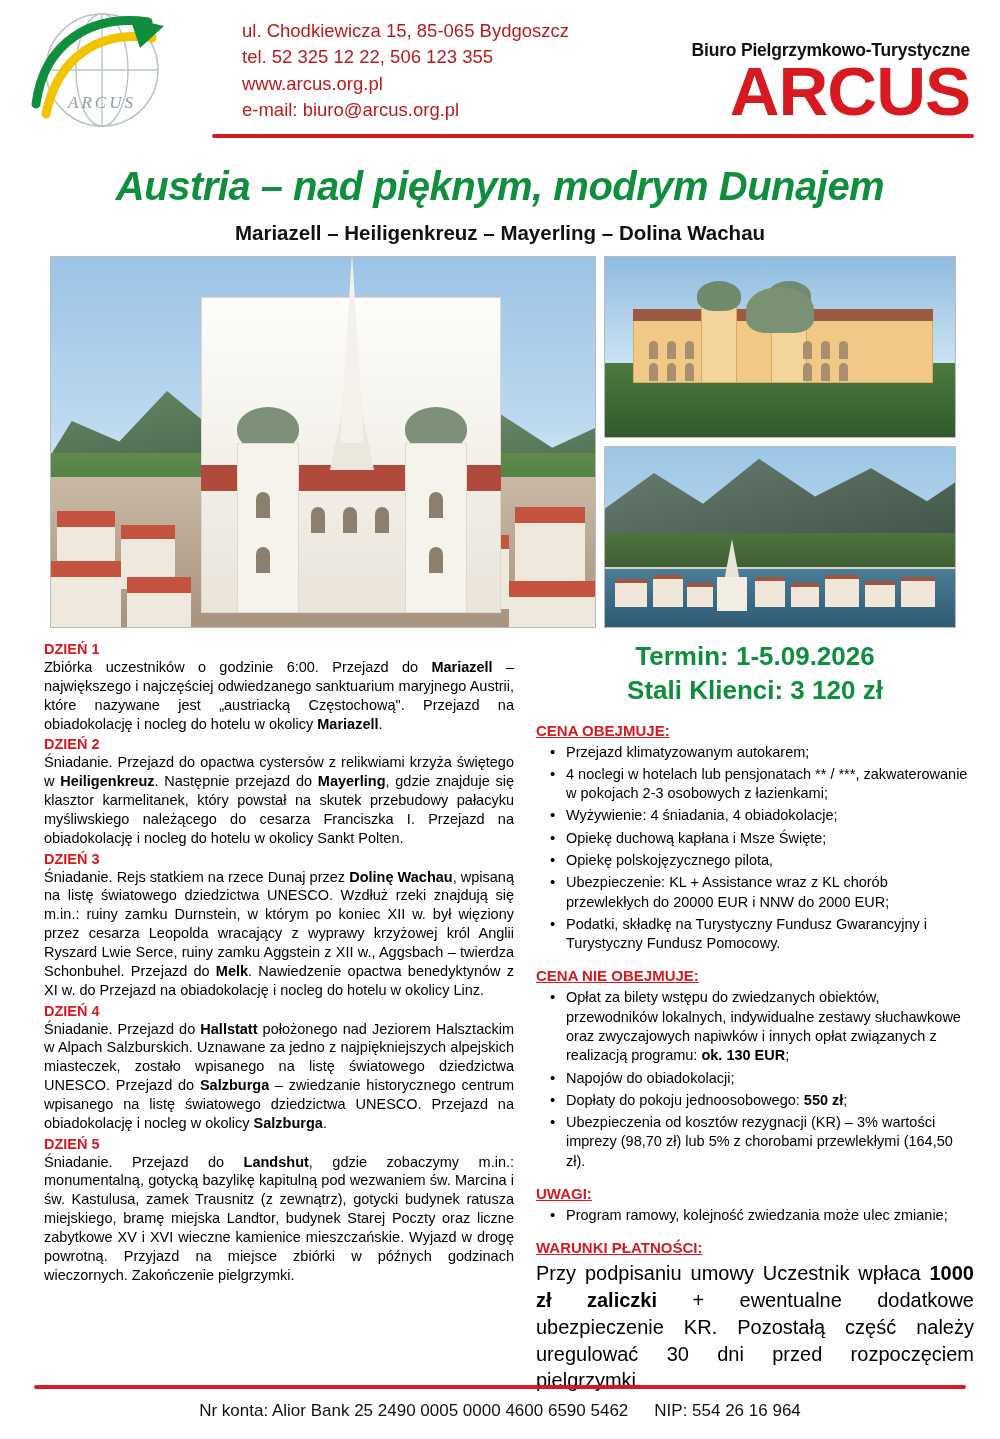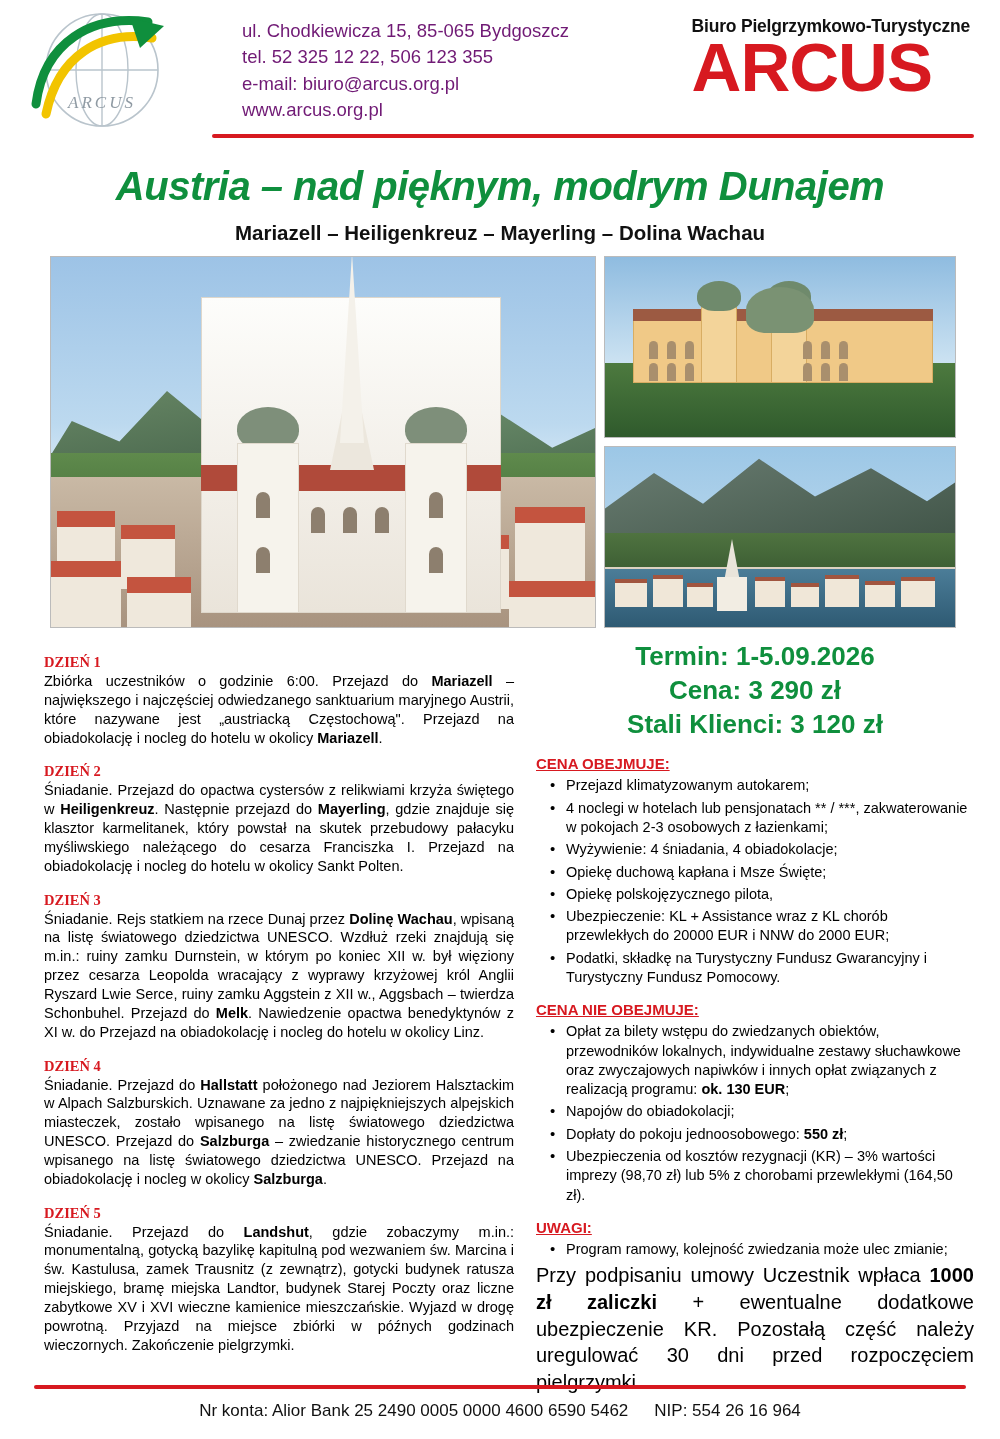--- a/index.html
+++ b/index.html
@@ -26,27 +26,28 @@
     height: 125px;
     flex: 0 0 160px;
     position: relative;
   }
   .contact {
     flex: 0 0 auto;
     padding-top: 10px;
     padding-left: 60px;
     font-size: 18.5px;
     line-height: 1.42;
-    color: #701a75;
+    color: #b91c1c;
   }
   .brand {
     margin-left: auto;
-    text-align: left;
+    text-align: right;
     padding-right: 6px;
     padding-top: 8px;
+    margin-top: 24px;
   }
   .brand-sub {
     font-size: 17.5px;
     font-weight: bold;
     color: #111;
     letter-spacing: -0.2px;
   }
   .brand-main {
     font-size: 69px;
     font-weight: bold;
@@ -159,21 +160,21 @@
   }
   .col-left { width: 470px; flex: 0 0 470px; }
   .col-right { flex: 1; }
 
   .day-label {
     color: #d71920;
     font-weight: bold;
     font-size: 14.5px;
     margin-top: 10px;
   }
-  .day-label:first-child { margin-top: 16px; font-family: Liberation Serif, serif; }
+  .day-label:first-child { margin-top: 3px; }
   .day-text {
     font-size: 14.5px;
     line-height: 1.30;
     text-align: justify;
     margin-top: 1px;
   }
   .day-text b { font-weight: bold; }
 
   .price-block { text-align: center; margin-top: 2px; }
   .price-line {
@@ -251,22 +252,22 @@
       <path d="M14 96 C 22 34, 70 6, 126 14" fill="none" stroke="#0f8f3d" stroke-width="9" stroke-linecap="round"></path>
       <path d="M24 106 C 36 48, 78 22, 130 30" fill="none" stroke="#f2c400" stroke-width="9" stroke-linecap="round"></path>
       <path d="M108 10 L 142 18 L 118 40 Z" fill="#0f8f3d"></path>
       <text x="80" y="100" font-family="Liberation Serif, serif" font-size="17" font-style="italic" text-anchor="middle" fill="#8f9aa3" letter-spacing="3">ARCUS</text>
     </svg>
   </div>
 
   <div class="contact">
     <div>ul. Chodkiewicza 15, 85-065 Bydgoszcz</div>
     <div>tel. 52 325 12 22, 506 123 355</div>
+    <div>www.arcus.org.pl</div>
     <div>e-mail: biuro@arcus.org.pl</div>
-    <div>www.arcus.org.pl</div>
   </div>
 
   <div class="brand">
     <div class="brand-sub">Biuro Pielgrzymkowo-Turystyczne</div>
     <div class="brand-main">ARCUS</div>
   </div>
 </div>
 
 <div class="rule-red"></div>
 
@@ -383,21 +384,20 @@
     <div>
       <div class="day-label">DZIEŃ 5</div>
       <div class="day-text">Śniadanie. Przejazd do <b>Landshut</b>, gdzie zobaczymy m.in.: monumentalną, gotycką bazylikę kapitulną pod wezwaniem św. Marcina i św. Kastulusa, zamek Trausnitz (z zewnątrz), gotycki budynek ratusza miejskiego, bramę miejska Landtor, budynek Starej Poczty oraz liczne zabytkowe XV i XVI wieczne kamienice mieszczańskie. Wyjazd w drogę powrotną. Przyjazd na miejsce zbiórki w późnych godzinach wieczornych. Zakończenie pielgrzymki.</div>
     </div>
   </div>
 
   <div class="col-right">
 
     <div class="price-block">
       <div class="price-line">Termin: 1-5.09.2026</div>
-      <div class="price-line">Cena: 3 290 zł</div>
       <div class="price-line">Stali Klienci: 3 120 zł</div>
     </div>
 
     <div class="sect-head">CENA OBEJMUJE:</div>
     <ul class="bullets">
       <li>Przejazd klimatyzowanym autokarem;</li>
       <li>4 noclegi w hotelach lub pensjonatach ** / ***, zakwaterowanie w pokojach 2-3 osobowych z łazienkami;</li>
       <li>Wyżywienie: 4 śniadania, 4 obiadokolacje;</li>
       <li>Opiekę duchową kapłana i Msze Święte;</li>
       <li>Opiekę polskojęzycznego pilota,</li>
@@ -411,20 +411,21 @@
       <li>Napojów do obiadokolacji;</li>
       <li>Dopłaty do pokoju jednoosobowego: <b>550 zł</b>;</li>
       <li>Ubezpieczenia od kosztów rezygnacji (KR) – 3% wartości imprezy (98,70 zł) lub 5% z chorobami przewlekłymi (164,50 zł).</li>
     </ul>
 
     <div class="sect-head">UWAGI:</div>
     <ul class="bullets">
       <li>Program ramowy, kolejność zwiedzania może ulec zmianie;</li>
     </ul>
 
+    <div class="sect-head">WARUNKI PŁATNOŚCI:</div>
     <div class="pay-text">Przy podpisaniu umowy Uczestnik wpłaca <b>1000 zł zaliczki</b> + ewentualne dodatkowe ubezpieczenie KR. Pozostałą część należy uregulować 30 dni przed rozpoczęciem pielgrzymki.</div>
   </div>
 </div>
 
 <div class="footer">
   <div class="footer-rule"></div>
   <div class="footer-line">
     <span>Nr konta: Alior Bank 25 2490 0005 0000 4600 6590 5462</span><span class="gap"></span><span>NIP: 554 26 16 964</span>
   </div>
 </div>

